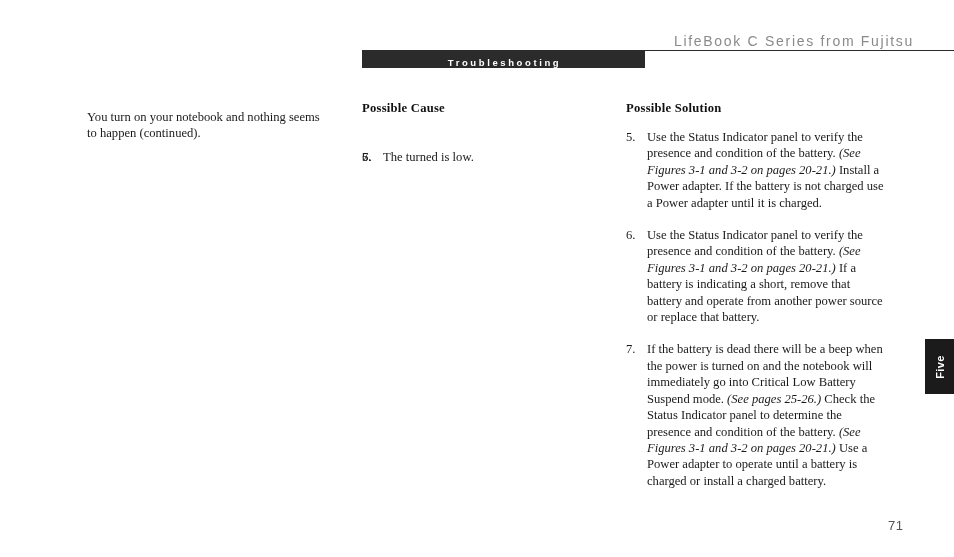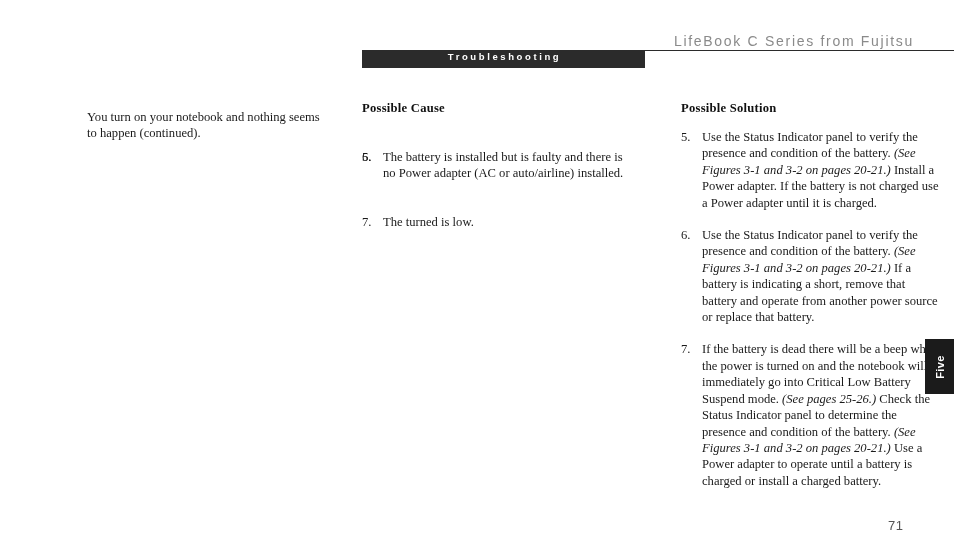--- a/index.html
+++ b/index.html
@@ -42,41 +42,41 @@
   }
 
   .section-banner {
     position: absolute;
     left: 362px;
     top: 51px;
     width: 283px;
     height: 17px;
     background: #2b2b2b;
     display: flex;
-    align-items: flex-start;
+    align-items: flex-end;
     justify-content: center;
   }
   .section-banner span {
     font-family: "Liberation Sans", "DejaVu Sans", sans-serif;
     font-size: 9.5px;
     font-weight: bold;
     letter-spacing: 2.6px;
     color: #ffffff;
     white-space: nowrap;
     padding-left: 2px;
   }
 
   
   .col {
     position: absolute;
     top: 101px;
   }
   .col-problem   { left: 79px;  width: 255px; }
   .col-cause     { left: 362px; width: 265px; }
-  .col-solution  { left: 681px; width: 262px; }
+  .col-solution  { left: 626px; width: 262px; }
 
   .col-title {
     font-size: 12.6px;
     font-weight: bold;
     letter-spacing: 0.02em;
     margin: 0 0 13px 0;
     color: #111111;
   }
 
   .body-text {
@@ -168,21 +168,20 @@
   </div>
 
   <div class="col col-cause">
     <h2 class="col-title">Possible Cause</h2>
     <ul class="num-list">
       <li class="num-item cause-1">
         <span class="num">5.</span>
       </li>
       <li class="num-item cause-2">
         <span class="num">6.</span>
-        <span>The battery is installed but is faulty and there is no Power adapter (AC or auto/airline) installed.</span>
       </li>
       <li class="num-item cause-3">
         <span class="num">7.</span>
         <span>The turned is low.</span>
       </li>
     </ul>
   </div>
 
   <div class="col col-solution">
     <h2 class="col-title">Possible Solution</h2>

